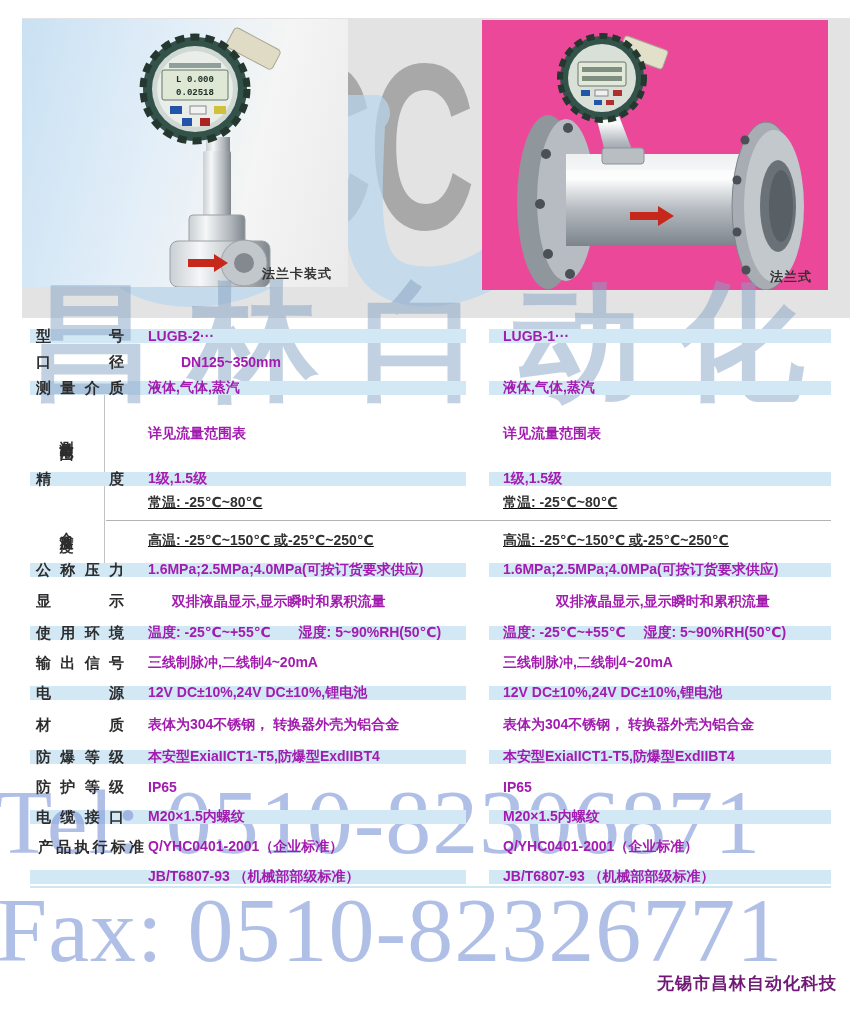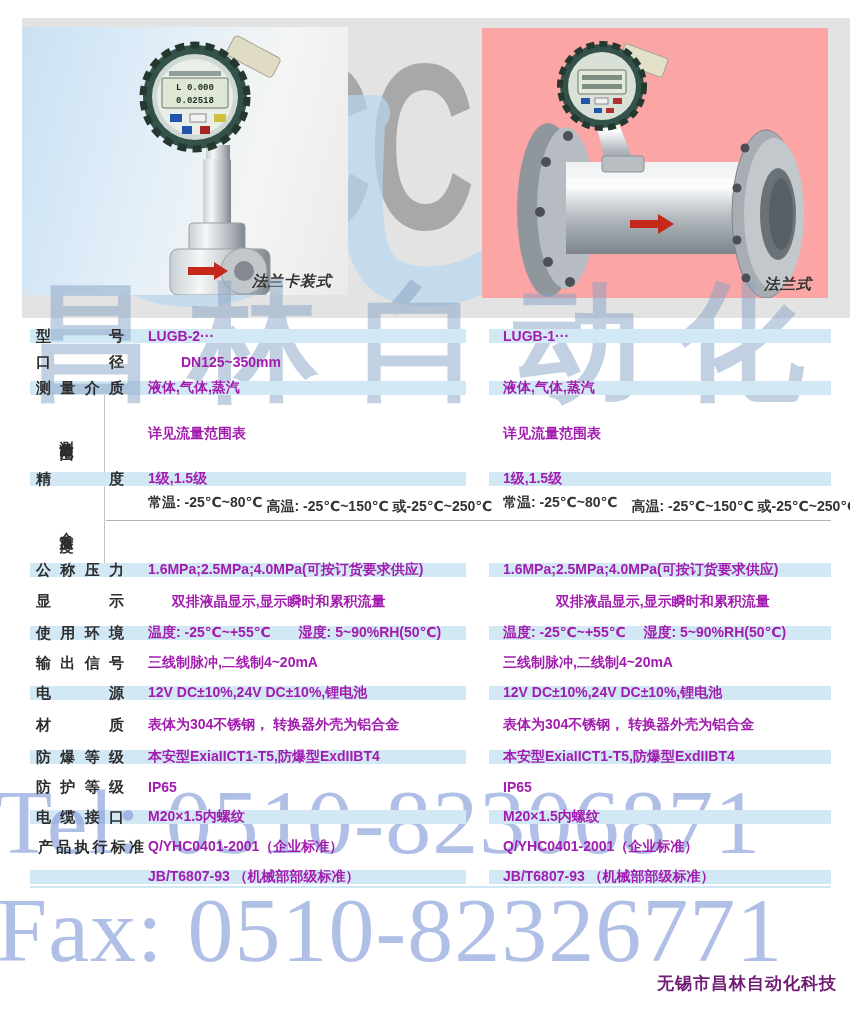--- a/index.html
+++ b/index.html
@@ -12,27 +12,27 @@
 
   
   .top-section { position:absolute; left:0; top:0; width:850px; height:330px; }
   .backdrop { position:absolute; left:22px; top:18px; width:828px; height:300px; background:#e3e3e3; }
   .wm-cclair {
     position:absolute; left:266px; top:28px; font-size:238px; font-weight:bold;
     color:#6f6f6f; opacity:.5; letter-spacing:-6px; white-space:nowrap;
     transform:scaleX(.62); transform-origin:left top; line-height:1;
   }
   .wm-swoosh { position:absolute; left:40px; top:95px; opacity:.7; }
-  .product { position:absolute; overflow:hidden;margin-top:8px; }
+  .product { position:absolute; overflow:hidden; }
   .product.left  { left:22px;  top:19px; width:326px; height:268px;
     background:linear-gradient(105deg,#c9e1f3 0%,#e2eef8 40%,#f4f5f4 68%,#e9eae9 100%); }
-  .product.right { left:482px; top:20px; width:346px; height:270px; background:#fca5a5; }
+  .product.right { left:482px; top:20px; width:346px; height:270px; background:#ec4899; }
   .caption {
-    position:absolute; right:16px; bottom:4px; font-size:15px; font-weight:bold;
-    color:#333; letter-spacing:1px;font-style:italic;
+    position:absolute; right:16px; bottom:4px; font-size:13px; font-weight:bold;
+    color:#333; letter-spacing:1px;
   }
 
   
   .spec-table { position:absolute; left:30px; top:329px; width:801px; }
   .row { position:relative; display:flex; width:801px; }
   .h26 { height:14px; } .h38 { height:38px; } .h75 { height:77px; }
   .h49 { height:49px;gap:42px; } .h46 { height:46px; } .h50 { height:50px; }
   .cell { display:flex; align-items:center; }
   .lbl { width:114px; position:relative; }
   .val { font-size:14px; font-weight:bold; color:#a21caf; white-space:nowrap; }
@@ -48,21 +48,21 @@
   }
   .jlabel.wide { width:106px; margin-left:8px; }
   .vlb {
     position:absolute; left:0; top:0; bottom:0; width:75px;
     border-right:1px solid #c2c2c2; display:flex; align-items:center; justify-content:center;
   }
   .vtext {
     writing-mode:vertical-rl; text-orientation:upright;
     font-size:14px; font-weight:bold; color:#2d2d2d; letter-spacing:2px;
   }
-  .subcol { display:flex; flex-direction:row; }
+  .subcol { display:flex; flex-direction:column;text-decoration:underline; }
   .subcol.lc { width:322px; } .subcol.rc { width:342px; }
   .sub { display:flex; align-items:center; font-size:14px; font-weight:bold; color:#333; white-space:nowrap; }
   .subcol.lc .sub { padding-left:4px; } .subcol.rc .sub { padding-left:14px; }
   .sub.s1 { height:34px; } .sub.s2 { height:41px; }
   .subdivider { position:absolute; left:76px; right:0; top:34px; height:1px; background:#b3b3b3; }
   .bottom-line { width:801px; height:2px; background:#cfe6f3; margin-top:2px; }
   
   .val, .jlabel, .vtext, .sub { position:relative; z-index:5; }
 
   

